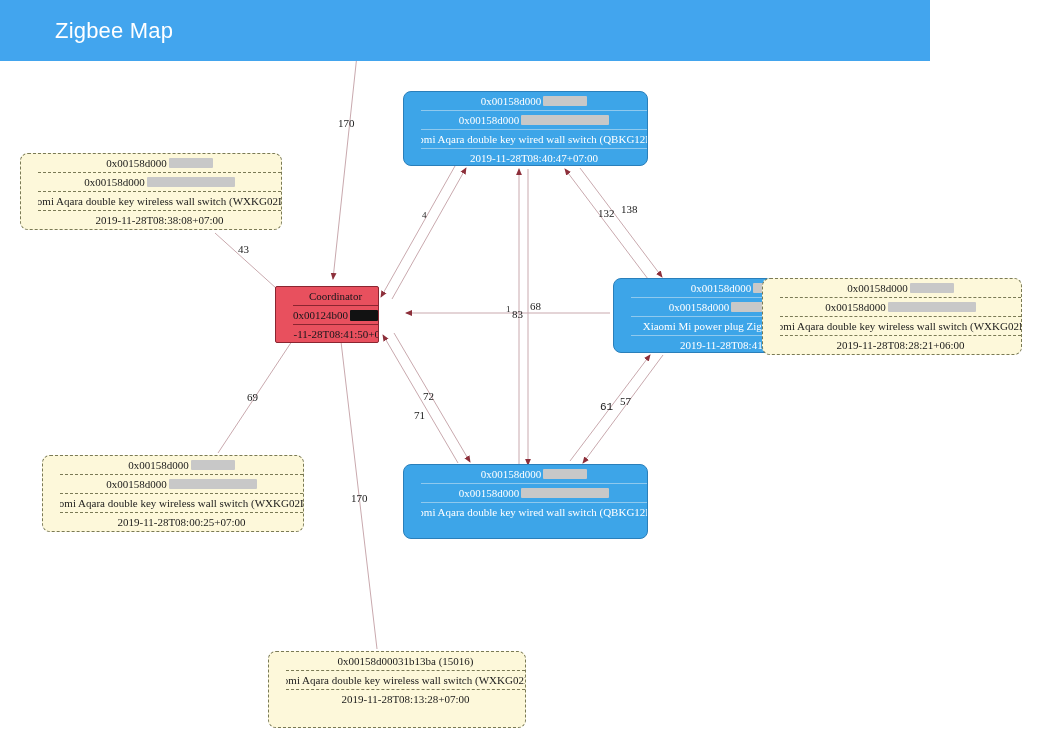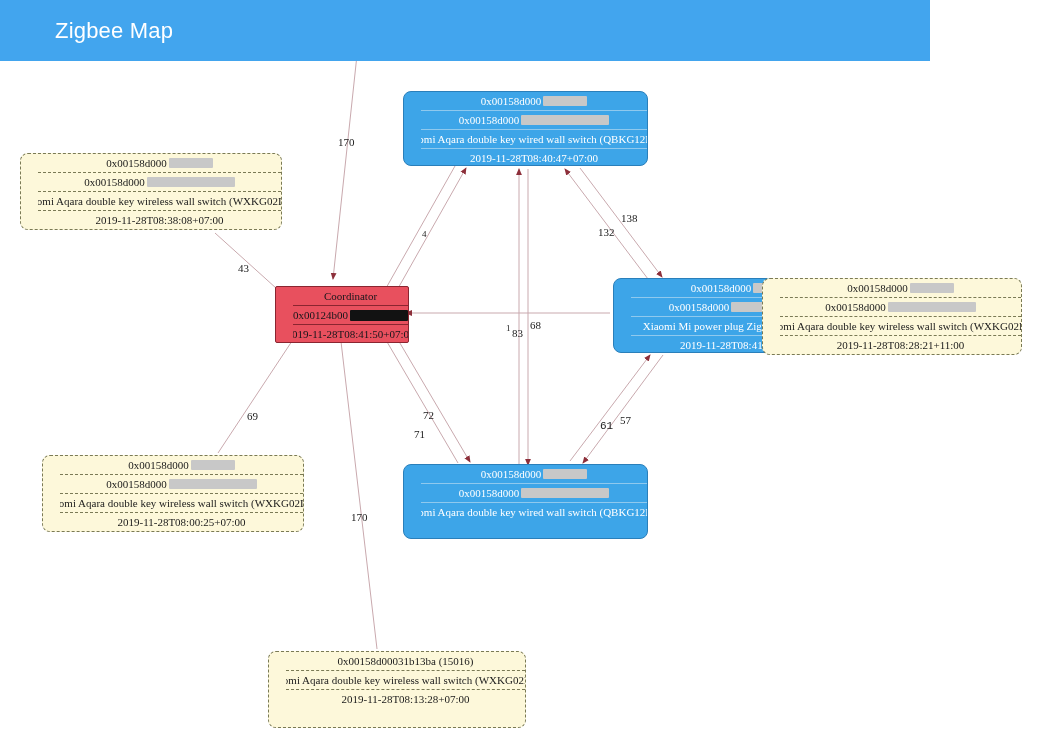--- a/index.html
+++ b/index.html
@@ -110,21 +110,20 @@
   .redact.dark  { background: #121212; height: 11px; }
 
   
   .edge-label {
     position: absolute;
     font-family: "Liberation Serif", serif;
     font-size: 11px;
     color: #1a1a1a;
     white-space: nowrap;
     line-height: 11px;
-    margin-top: 19px;
   }
   .edge-label.small { font-size: 9px; }
 </style>
 </head>
 <body>
 
 <div id="app">
 
   <div id="appbar">
     <div id="appbar-title">Zigbee Map</div>
@@ -167,21 +166,21 @@
 
         <path d="M394,272 L470,401" marker-end="url(#ah)"></path>
         <path d="M458,402 L383,274" marker-end="url(#ah)"></path>
 
         <path d="M570,400 L650,294" marker-end="url(#ah)"></path>
         <path d="M663,294 L583,402" marker-end="url(#ah)"></path>
       </g>
     </svg>
 
     <div id="node-layer">
-        <div class="node red" style="left: 275px; top: 225px; width: 134px; height: 57px; z-index: 6;">
+        <div class="node red" style="left: 275px; top: 225px; width: 104px; height: 57px; z-index: 6;">
           <div class="row">
             <span>Coordinator</span>
           </div>
           <div class="row addr">
             <span>0x00124b00</span>
             <span class="redact dark" style="width: 84px;"></span>
           </div>
           <div class="row">
             <span>2019-11-28T08:41:50+07:00</span>
           </div>
@@ -269,38 +268,38 @@
             <span class="redact gray" style="width: 44px;"></span>
           </div>
           <div class="row">
             <span>0x00158d000</span>
             <span class="redact gray" style="width: 88px;"></span>
           </div>
           <div class="row">
             <span>Xiaomi Aqara double key wireless wall switch (WXKG02LM)</span>
           </div>
           <div class="row">
-            <span>2019-11-28T08:28:21+11:00</span>
+            <span>2019-11-28T08:28:21+06:00</span>
           </div>
         </div>
         <div class="node yellow" style="left: 268px; top: 590px; width: 258px; height: 77px; z-index: 5;">
           <div class="row">
             <span>0x00158d00031b13ba (15016)</span>
           </div>
           <div class="row">
             <span>Xiaomi Aqara double key wireless wall switch (WXKG02LM)</span>
           </div>
           <div class="row">
             <span>2019-11-28T08:13:28+07:00</span>
           </div>
         </div>
         <div class="edge-label" style="left: 338px; top: 57px;">170</div>
         <div class="edge-label small" style="left: 422px; top: 149px;">4</div>
         <div class="edge-label" style="left: 598px; top: 147px;">132</div>
-        <div class="edge-label" style="left: 621px; top: 133px;">138</div>
+        <div class="edge-label" style="left: 621px; top: 143px;">138</div>
         <div class="edge-label" style="left: 238px; top: 183px;">43</div>
         <div class="edge-label small" style="left: 506px; top: 243px;">1</div>
         <div class="edge-label" style="left: 512px; top: 248px;">83</div>
         <div class="edge-label" style="left: 530px; top: 240px;">68</div>
         <div class="edge-label" style="left: 759px; top: 252px;">13</div>
         <div class="edge-label" style="left: 247px; top: 331px;">69</div>
         <div class="edge-label" style="left: 423px; top: 330px;">72</div>
         <div class="edge-label" style="left: 414px; top: 349px;">71</div>
         <div class="edge-label" style="left: 600px; top: 341px; font-family: Liberation Mono, monospace;">61</div>
         <div class="edge-label" style="left: 620px; top: 335px;">57</div>

